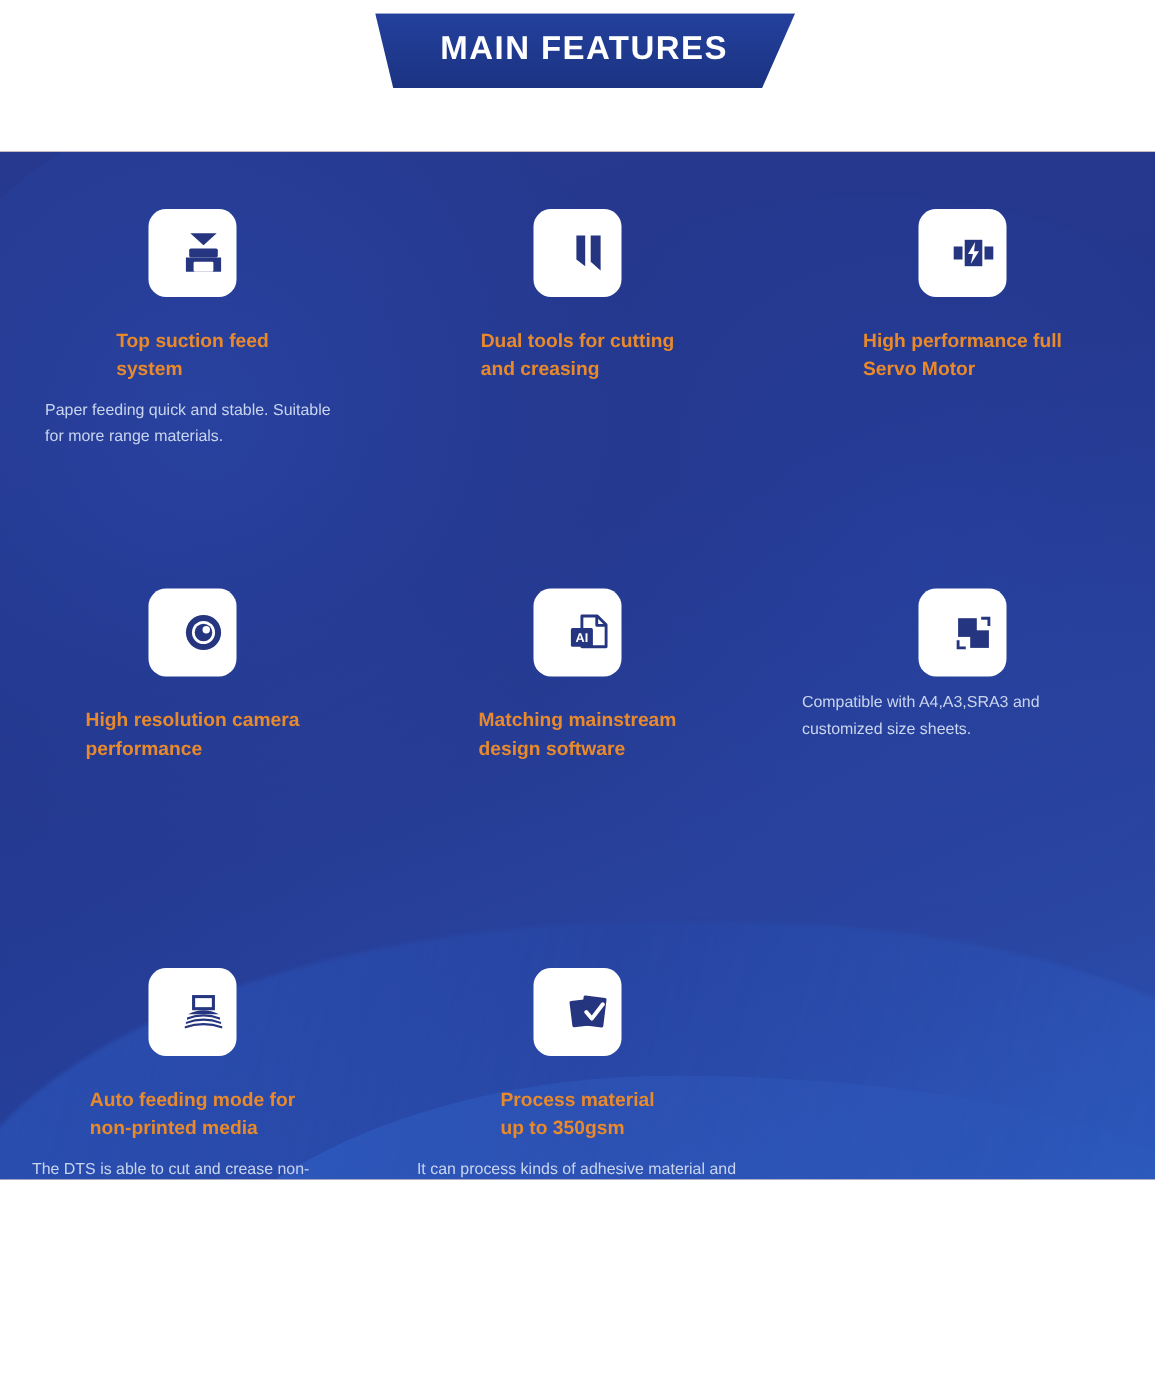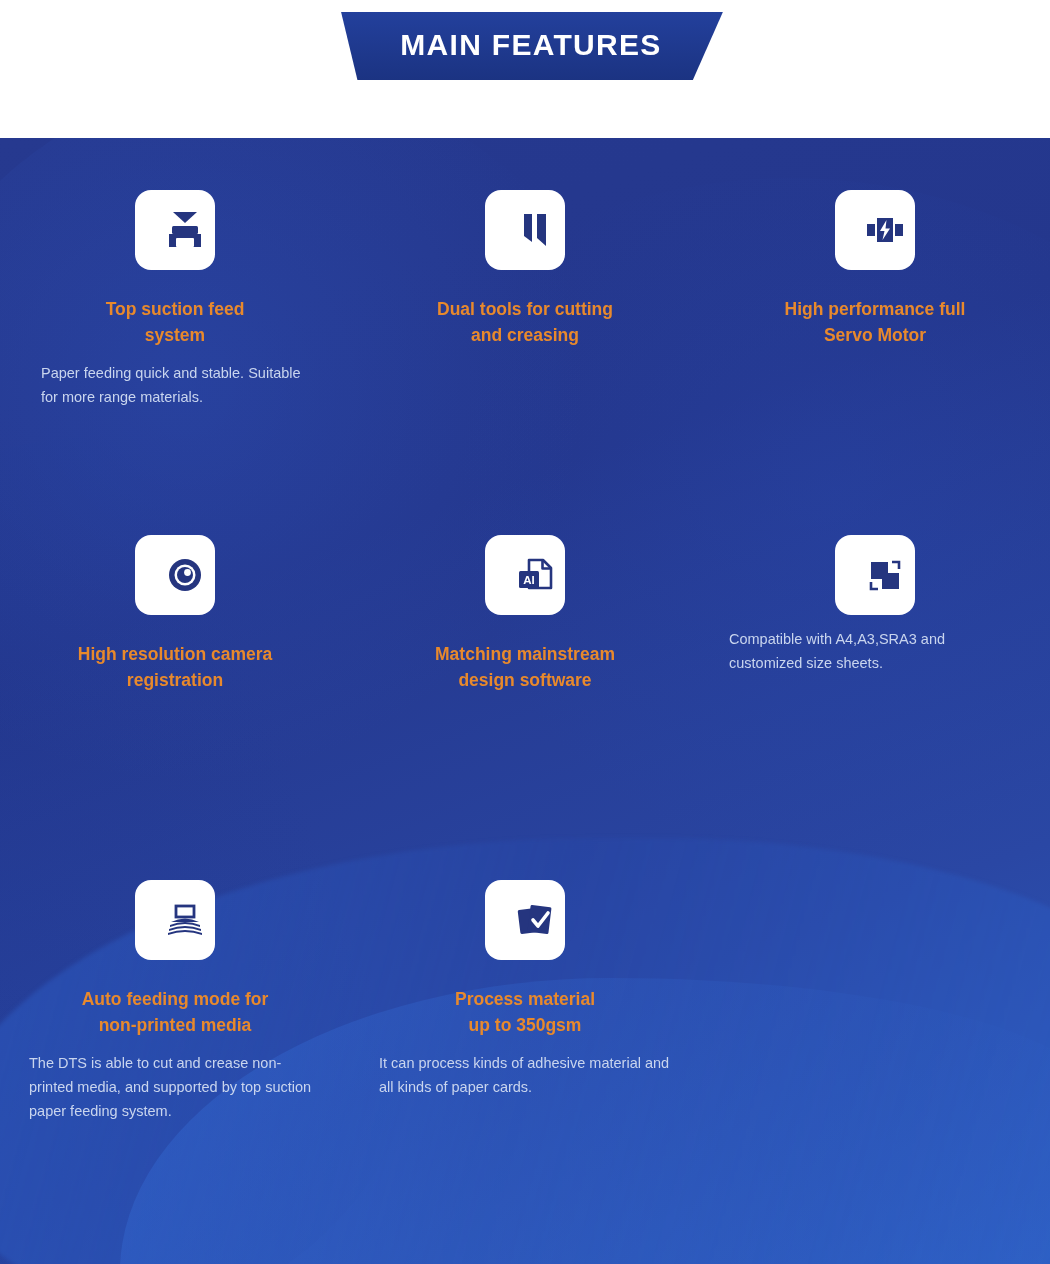--- a/index.html
+++ b/index.html
@@ -9,21 +9,21 @@
     width: 1050px;
     height: 1264px;
     background: #ffffff;
     font-family: "Liberation Sans", sans-serif;
     overflow: hidden;
   }
 
   #page {
     position: relative;
     width: 1050px;
-    height: 1264px;
+    height: 1072px;
     background: #c2410c;
     overflow: hidden;
   }
 
   
   .header-strip {
     position: absolute;
     left: 0; top: 0;
     width: 1050px;
     height: 138px;
@@ -144,21 +144,21 @@
   }
   .icon-tile svg { display: block; }
 
   
   .feature-title {
     margin-top: 26px;
     color: #e8892c;
     font-size: 17.5px;
     font-weight: bold;
     line-height: 1.5;
-    text-align: center;
+    text-align: left;
     max-width: 300px;
     white-space: pre-line;
   }
 
   .feature-desc {
     margin-top: 12px;
     color: #c9d5ee;
     font-size: 14.5px;
     line-height: 1.68;
     text-align: left;
@@ -234,21 +234,21 @@
         <div class="cell">
           <div class="icon-tile">
             <svg width="48" height="48" viewBox="0 0 48 48" aria-hidden="true">
               <circle cx="24" cy="24" r="16" fill="#25357f"></circle>
               <circle cx="24" cy="24" r="10.5" fill="#ffffff"></circle>
               <circle cx="24" cy="24" r="8" fill="#25357f"></circle>
               <circle cx="26.5" cy="21.5" r="3.4" fill="#ffffff"></circle>
             </svg>
           </div>
           <div class="feature-title">High resolution camera
-registration</div>
+performance</div>
         </div>
 
         <div class="cell">
           <div class="icon-tile">
             <svg width="48" height="48" viewBox="0 0 48 48" aria-hidden="true">
               <path d="M18 9 H32 L40 17 V37 H18 Z" fill="#ffffff" stroke="#25357f" stroke-width="2.6" stroke-linejoin="round"></path>
               <path d="M31.5 9.5 V17.5 H39.5" fill="none" stroke="#25357f" stroke-width="2.6" stroke-linejoin="round"></path>
               <rect x="8" y="20" width="20" height="17" rx="1.5" fill="#25357f"></rect>
               <text x="18" y="33" font-family="Liberation Sans, sans-serif" font-size="11.5" font-weight="bold" fill="#ffffff" text-anchor="middle">AI</text>
             </svg>

